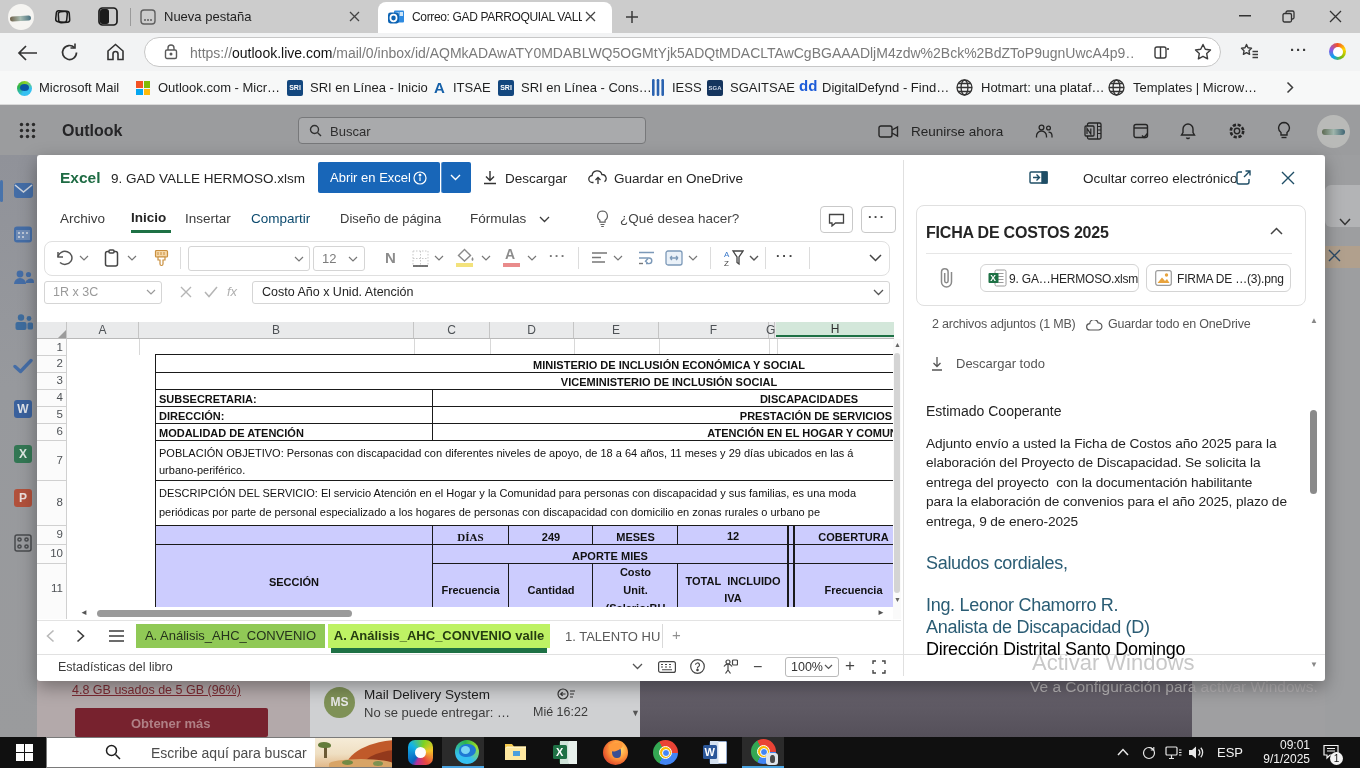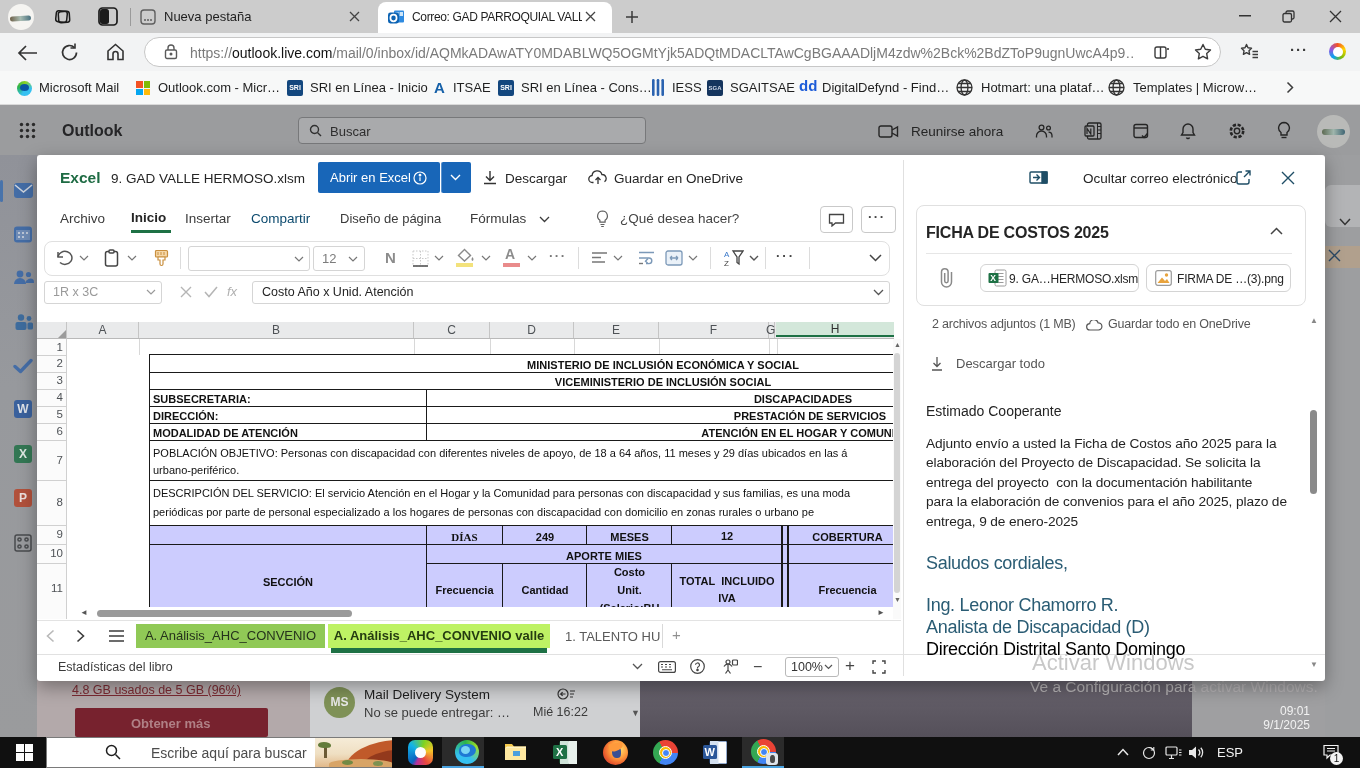--- a/index.html
+++ b/index.html
@@ -529,21 +529,21 @@
     <div class="gl" style="top:242px;"></div>
 
     <div class="abs" style="left:102px;top:18px;width:1px;height:16px;background:#d8d8d8;"></div>
     <div class="abs" style="left:377px;top:18px;width:1px;height:16px;background:#d8d8d8;"></div>
     <div class="abs" style="left:453px;top:18px;width:1px;height:16px;background:#d8d8d8;"></div>
     <div class="abs" style="left:537px;top:18px;width:1px;height:16px;background:#d8d8d8;"></div>
     <div class="abs" style="left:622px;top:18px;width:1px;height:16px;background:#d8d8d8;"></div>
     <div class="abs" style="left:732px;top:18px;width:1px;height:16px;background:#d8d8d8;"></div>
     <div class="abs" style="left:740px;top:18px;width:1px;height:16px;background:#d8d8d8;"></div>
 
-    <div class="abs" style="left:112px;top:33px;width:756px;height:253px;border-left:1px solid #1a1a1a;border-top:1px solid #1a1a1a;overflow:hidden;">
+    <div class="abs" style="left:118px;top:33px;width:756px;height:253px;border-left:1px solid #1a1a1a;border-top:1px solid #1a1a1a;overflow:hidden;">
 
       <div class="abs" style="left:0;top:171px;width:756px;height:94px;background:#ccccfe;"></div>
 
       <div class="tbh" style="top:17px;"></div>
       <div class="tbh" style="top:34px;"></div>
       <div class="tbh" style="top:51px;"></div>
       <div class="tbh" style="top:68px;"></div>
       <div class="tbh" style="top:85px;"></div>
       <div class="tbh" style="top:125px;"></div>
       <div class="tbh" style="top:170px;"></div>
@@ -794,21 +794,21 @@
     <svg class="abs" style="left:1165px;top:746px" width="17" height="14" viewBox="0 0 17 14" fill="none" stroke="#e8e8e8" stroke-width="1.2">
       <rect x="1" y="1" width="11" height="8" rx="1"></rect>
         <path d="M4 12.5 h5 M6.5 9 v3.5"></path>
         <path d="M14 4 h2.5 M14 6.5 h2.5 M14 9 h2.5" stroke-width="1.1"></path>
     </svg>
     <svg class="abs" style="left:1188px;top:745px" width="16" height="15" viewBox="0 0 16 15" fill="#e8e8e8">
       <path d="M1 5 h3 L8 1.5 v12 L4 10 H1 Z"></path>
       <path d="M10.5 4.5 a4.5 4.5 0 0 1 0 6 M12.8 2.8 a7 7 0 0 1 0 9.4" fill="none" stroke="#e8e8e8" stroke-width="1.3"></path>
     </svg>
     <div class="abs" style="left:1217px;top:745px;font-size:13px;color:#f2f2f2;">ESP</div>
-    <div class="abs" style="left:1250px;top:704px;width:60px;height:29px;font-size:12px;color:#f2f2f2;text-align:right;line-height:14px;">09:01<br>9/1/2025</div>
+    <div class="abs" style="left:1250px;top:738px;width:60px;height:29px;font-size:12px;color:#f2f2f2;text-align:right;line-height:14px;">09:01<br>9/1/2025</div>
     <svg class="abs" style="left:1322px;top:744px" width="18" height="16" viewBox="0 0 18 16" fill="none" stroke="#f2f2f2" stroke-width="1.2">
       <path d="M2 1.5 H16 V11 H8 L5 14 V11 H2 Z" fill="none"></path>
       <path d="M5 4.5 h8 M5 7 h8" stroke-width="1.1"></path>
     </svg>
     <div class="abs" style="left:1330px;top:752px;width:13px;height:13px;border-radius:50%;background:#f2f2f2;color:#111;font-size:10px;text-align:center;line-height:13px;">1</div>
   </div>
 
   <div class="abs" style="left:1032px;top:650px;font-size:22px;color:#c8c8c8;">Activar Windows</div>
 
 </div>

